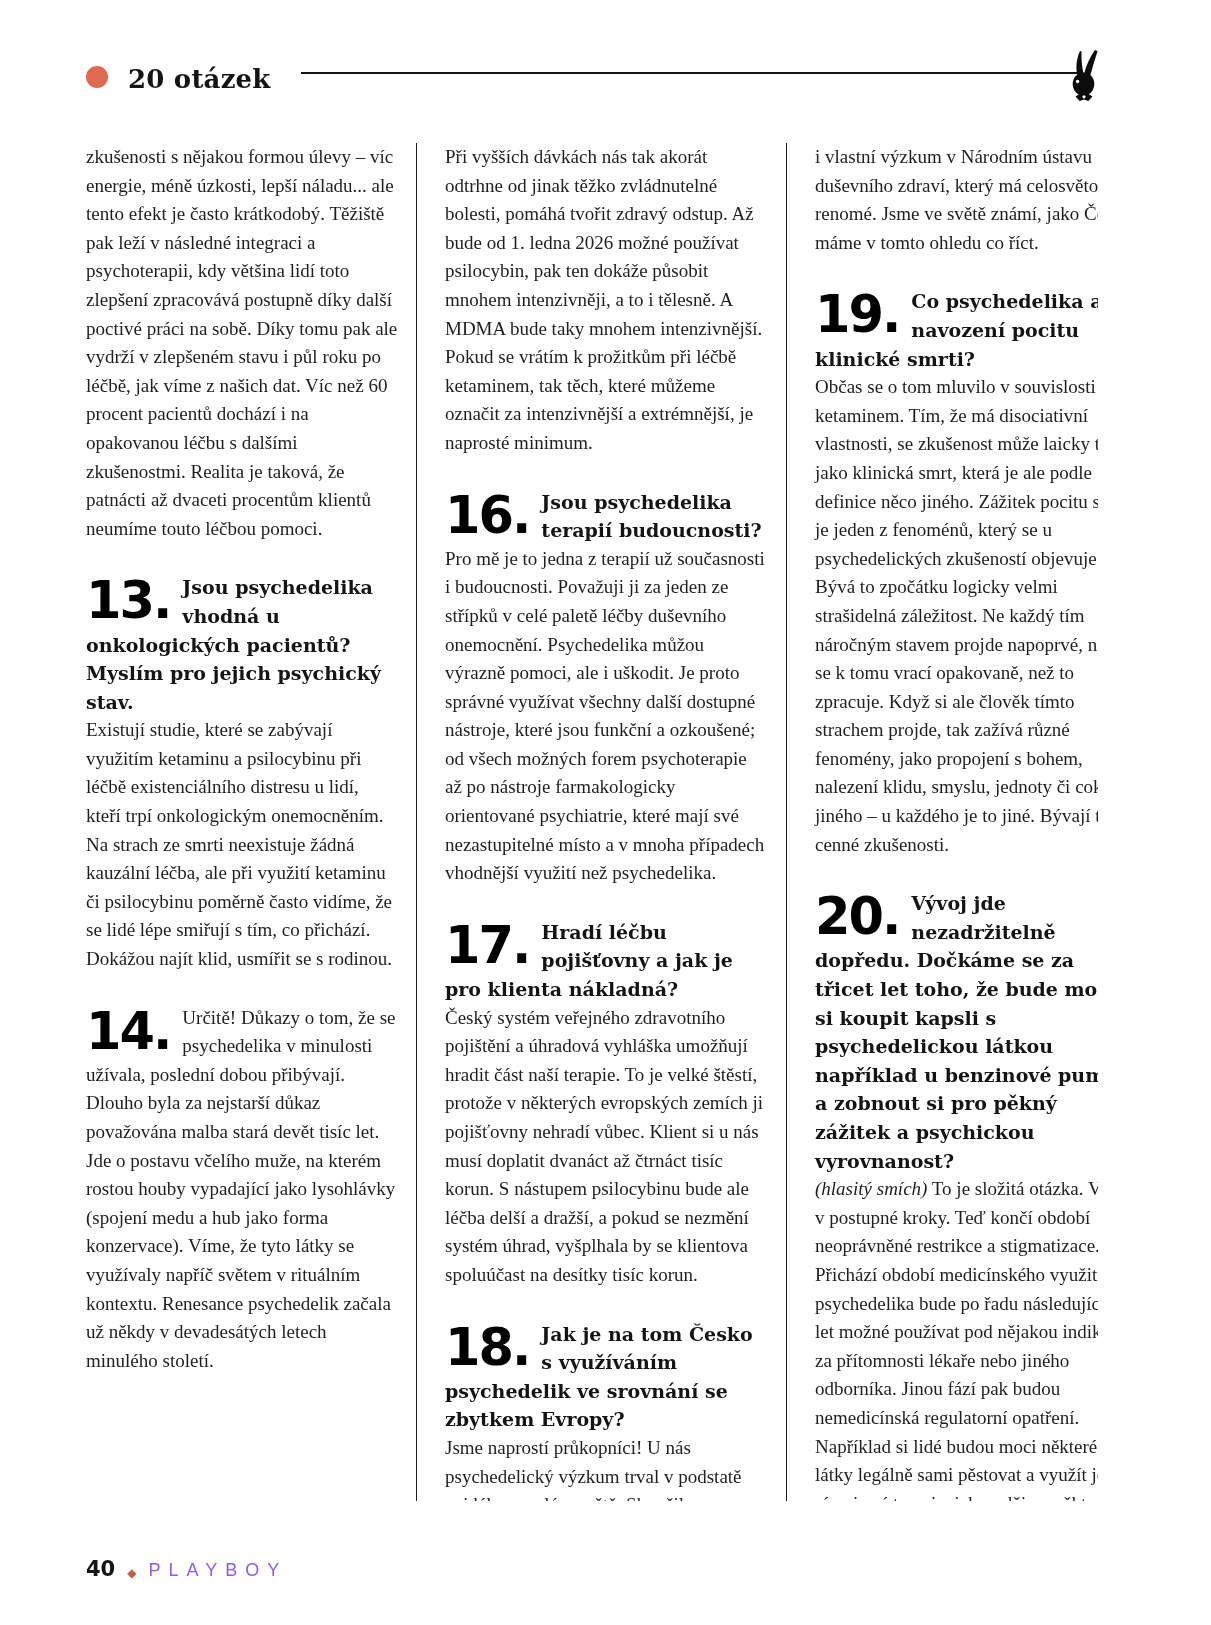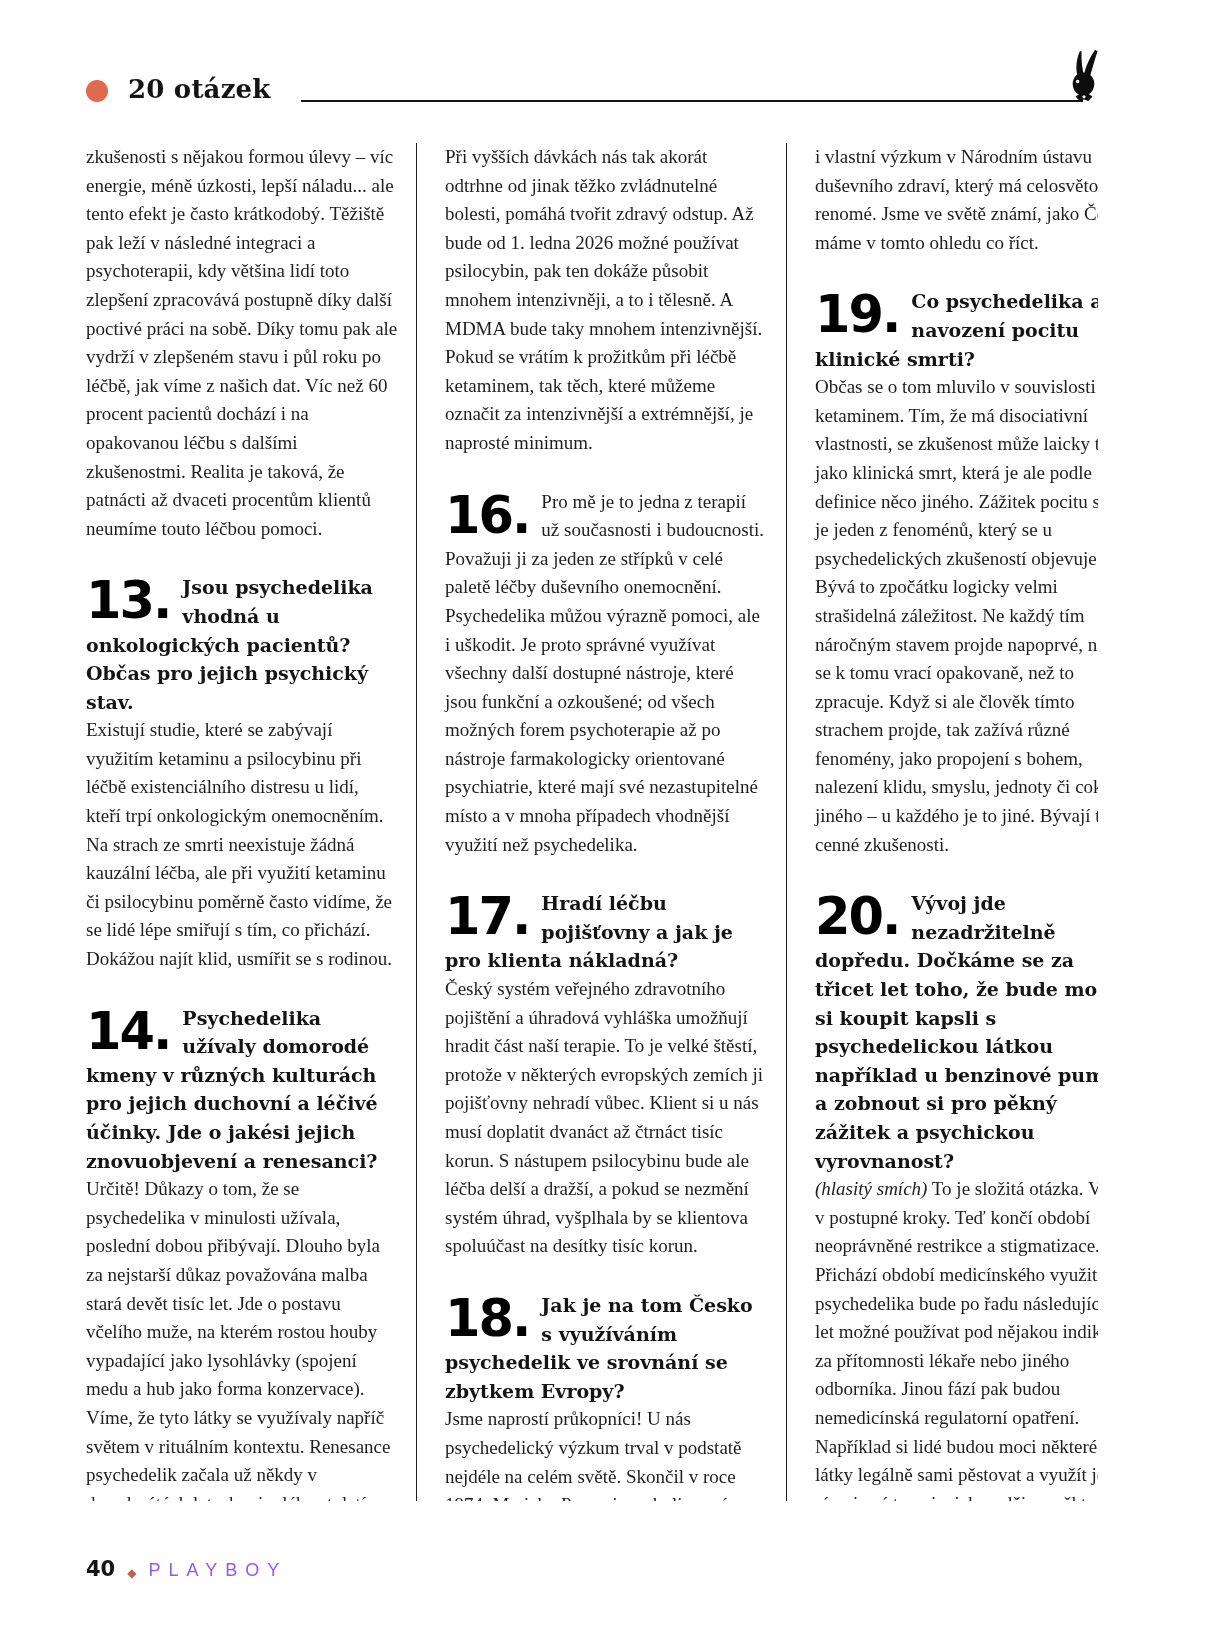--- a/index.html
+++ b/index.html
@@ -8,21 +8,21 @@
     background:#ffffff;
     color:#1d1d1b;
     font-family:"Liberation Serif", serif;
     position:relative;
     overflow:hidden;
   }
 
   
   .header {
     position:absolute; top:66px; left:86px; right:110px;
-    display:flex; align-items:flex-end; height:36px;
+    display:flex; align-items:flex-start; height:36px;
   }
   .section-bullet {
     width:22px; height:22px; border-radius:50%;
     background:#df6a50; flex:0 0 auto;
   }
   .kicker {
     font-family:"DejaVu Serif", serif;
     font-weight:700; font-size:26px; line-height:1;
     margin-left:20px; letter-spacing:0.2px; color:#141414;
     white-space:nowrap;
@@ -99,41 +99,41 @@
 </svg>
 
 <div class="columns">
 
   <div class="col">
     <p class="body-text">zkušenosti s nějakou formou úlevy – víc energie, méně úzkosti, lepší náladu... ale tento efekt je často krátkodobý. Těžiště pak leží v následné integraci a psychoterapii, kdy většina lidí toto zlepšení zpracovává postupně díky další poctivé práci na sobě. Díky tomu pak ale vydrží v zlepšeném stavu i půl roku po léčbě, jak víme z našich dat. Víc než 60 procent pacientů dochází i na opakovanou léčbu s dalšími zkušenostmi. Realita je taková, že patnácti až dvaceti procentům klientů neumíme touto léčbou pomoci.</p>
 
     <div class="qblock">
       <div class="q-head">
         <span class="q-num">13.</span>
-        <span class="q-title">Jsou psychedelika vhodná u onkologických pacientů? Občas pro jejich psychický stav.</span>
+        <span class="q-title">Jsou psychedelika vhodná u onkologických pacientů? Myslím pro jejich psychický stav.</span>
       </div>
       <p class="q-answer">Existují studie, které se zabývají využitím ketaminu a psilocybinu při léčbě existenciálního distresu u lidí, kteří trpí onkologickým onemocněním. Na strach ze smrti neexistuje žádná kauzální léčba, ale při využití ketaminu či psilocybinu poměrně často vidíme, že se lidé lépe smiřují s tím, co přichází. Dokážou najít klid, usmířit se s rodinou.</p>
     </div>
 
     <div class="qblock">
       <div class="q-head">
         <span class="q-num">14.</span>
-        <span class="q-title">Psychedelika užívaly domorodé kmeny v různých kulturách pro jejich duchovní a léčivé účinky. Jde o jakési jejich znovuobjevení a renesanci?</span>
       </div>
       <p class="q-answer">Určitě! Důkazy o tom, že se psychedelika v minulosti užívala, poslední dobou přibývají. Dlouho byla za nejstarší důkaz považována malba stará devět tisíc let. Jde o postavu včelího muže, na kterém rostou houby vypadající jako lysohlávky (spojení medu a hub jako forma konzervace). Víme, že tyto látky se využívaly napříč světem v rituálním kontextu. Renesance psychedelik začala už někdy v devadesátých letech minulého století.</p>
     </div>
 
   </div>
 
   <div class="col">
     <p class="body-text">Při vyšších dávkách nás tak akorát odtrhne od jinak těžko zvládnutelné bolesti, pomáhá tvořit zdravý odstup. Až bude od 1. ledna 2026 možné používat psilocybin, pak ten dokáže působit mnohem intenzivněji, a to i tělesně. A MDMA bude taky mnohem intenzivnější. Pokud se vrátím k prožitkům při léčbě ketaminem, tak těch, které můžeme označit za intenzivnější a extrémnější, je naprosté minimum.</p>
 
     <div class="qblock">
       <div class="q-head">
         <span class="q-num">16.</span>
+        <span class="q-title">Jsou psychedelika terapií budoucnosti?</span>
       </div>
       <p class="q-answer">Pro mě je to jedna z terapií už současnosti i budoucnosti. Považuji ji za jeden ze střípků v celé paletě léčby duševního onemocnění. Psychedelika můžou výrazně pomoci, ale i uškodit. Je proto správné využívat všechny další dostupné nástroje, které jsou funkční a ozkoušené; od všech možných forem psychoterapie až po nástroje farmakologicky orientované psychiatrie, které mají své nezastupitelné místo a v mnoha případech vhodnější využití než psychedelika.</p>
     </div>
 
     <div class="qblock">
       <div class="q-head">
         <span class="q-num">17.</span>
         <span class="q-title">Hradí léčbu pojišťovny a jak je pro klienta nákladná?</span>
       </div>
       <p class="q-answer">Český systém veřejného zdravotního pojištění a úhradová vyhláška umožňují hradit část naší terapie. To je velké štěstí, protože v některých evropských zemích ji pojišťovny nehradí vůbec. Klient si u nás musí doplatit dvanáct až čtrnáct tisíc korun. S nástupem psilocybinu bude ale léčba delší a dražší, a pokud se nezmění systém úhrad, vyšplhala by se klientova spoluúčast na desítky tisíc korun.</p>

